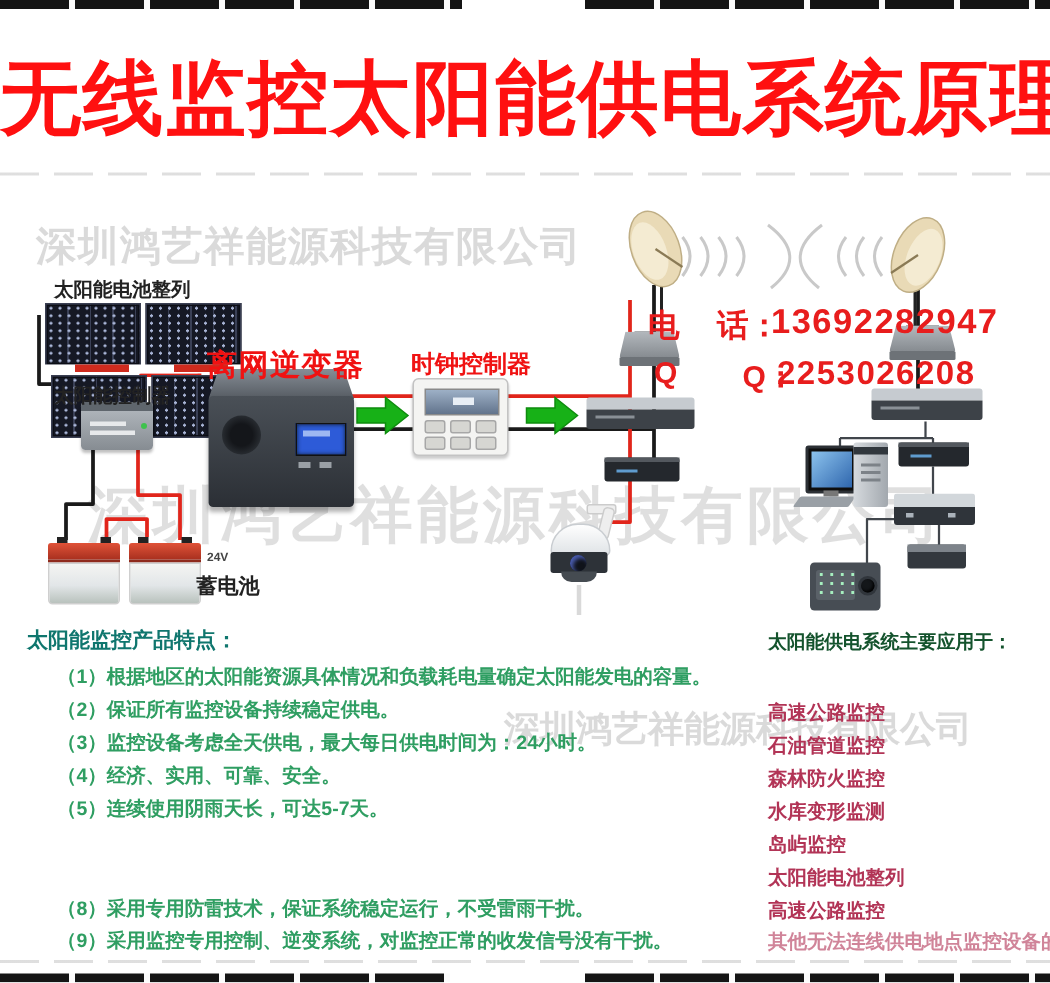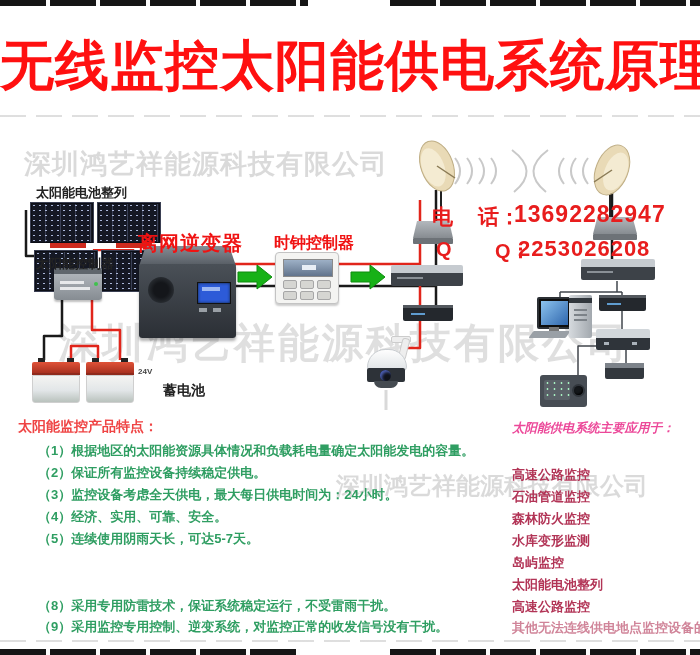--- a/index.html
+++ b/index.html
@@ -21,21 +21,21 @@
   .wm2{left:58px;top:316px;font-size:41px;letter-spacing:3px;opacity:.12;}
   .wm3{left:336px;top:470px;font-size:24px;opacity:.14;}
 
   
   .lbl{font-weight:bold;color:#222;white-space:nowrap;}
   .lbl-solar{left:36px;top:184px;font-size:13px;text-align:right;}
   .lbl-ctrl{left:36px;top:255px;font-size:13px;}
   .lbl-inv{left:138px;top:230px;font-size:20px;color:#f01212;letter-spacing:1px;}
   .lbl-clk{left:274px;top:233px;font-size:16px;color:#f01212;}
   .lbl-24v{left:138px;top:367px;font-size:8px;color:#444;}
-  .lbl-bat{left:131px;top:382px;font-size:14px;margin-left:32px;}
+  .lbl-bat{left:131px;top:382px;font-size:14px;}
 
   
   .contact{font-weight:bold;color:#e81d1d;white-space:nowrap;}
   .c-ph1{left:432px;top:203px;font-size:21px;}
   .c-ph2{left:478px;top:203px;font-size:21px;}
   .c-phn{left:514px;top:201px;font-size:23px;letter-spacing:1px;}
   .c-q1{left:436px;top:238px;font-size:20px;}
   .c-q2{left:495px;top:238px;font-size:20px;}
   .c-qn{left:518px;top:236px;font-size:22px;letter-spacing:1px;}
 
@@ -132,23 +132,23 @@
   .bat{width:48px;height:42px;}
   .bat .tl,.bat .tr{position:absolute;top:-2px;width:7px;height:5px;background:#222;}
   .bat .tl{left:6px;} .bat .tr{left:35px;}
   .bat .cap{position:absolute;left:0;top:2px;width:48px;height:11px;border-radius:2px 2px 0 0;
             background:linear-gradient(180deg,#e05238,#a8301f);}
   .bat .line{position:absolute;left:0;top:13px;width:48px;height:2px;background:#8f2a1c;}
   .bat .body{position:absolute;left:0;top:15px;width:46px;height:26px;border:1px solid #cfcfcf;border-radius:0 0 3px 3px;
              background:linear-gradient(180deg,#f4f4f2 0%,#e2e6e8 55%,#b9c2bd 100%);}
 
   
-  .feat-h{left:18px;top:418px;font-size:14px;font-weight:bold;color:#ef4444;}
+  .feat-h{left:18px;top:418px;font-size:14px;font-weight:bold;color:#0f766e;}
   .feat{left:38px;font-size:13px;font-weight:bold;color:#2f9e62;white-space:nowrap;}
-  .app-h{left:512px;top:420px;font-size:12.5px;font-weight:bold;color:#ec4899;font-style:italic;}
+  .app-h{left:512px;top:420px;font-size:12.5px;font-weight:bold;color:#14532d;}
   .app{left:512px;font-size:13px;font-weight:bold;color:#b23456;white-space:nowrap;}
 </style>
 </head>
 <body>
 
 <div id="canvas">
 
   <div class="abs bar" style="left:0;top:0;width:308px;"></div>
   <div class="abs bar" style="left:390;top:0;left:390px;width:310px;"></div>
   <div class="abs bar" style="left:0;top:649px;width:300px;"></div>

